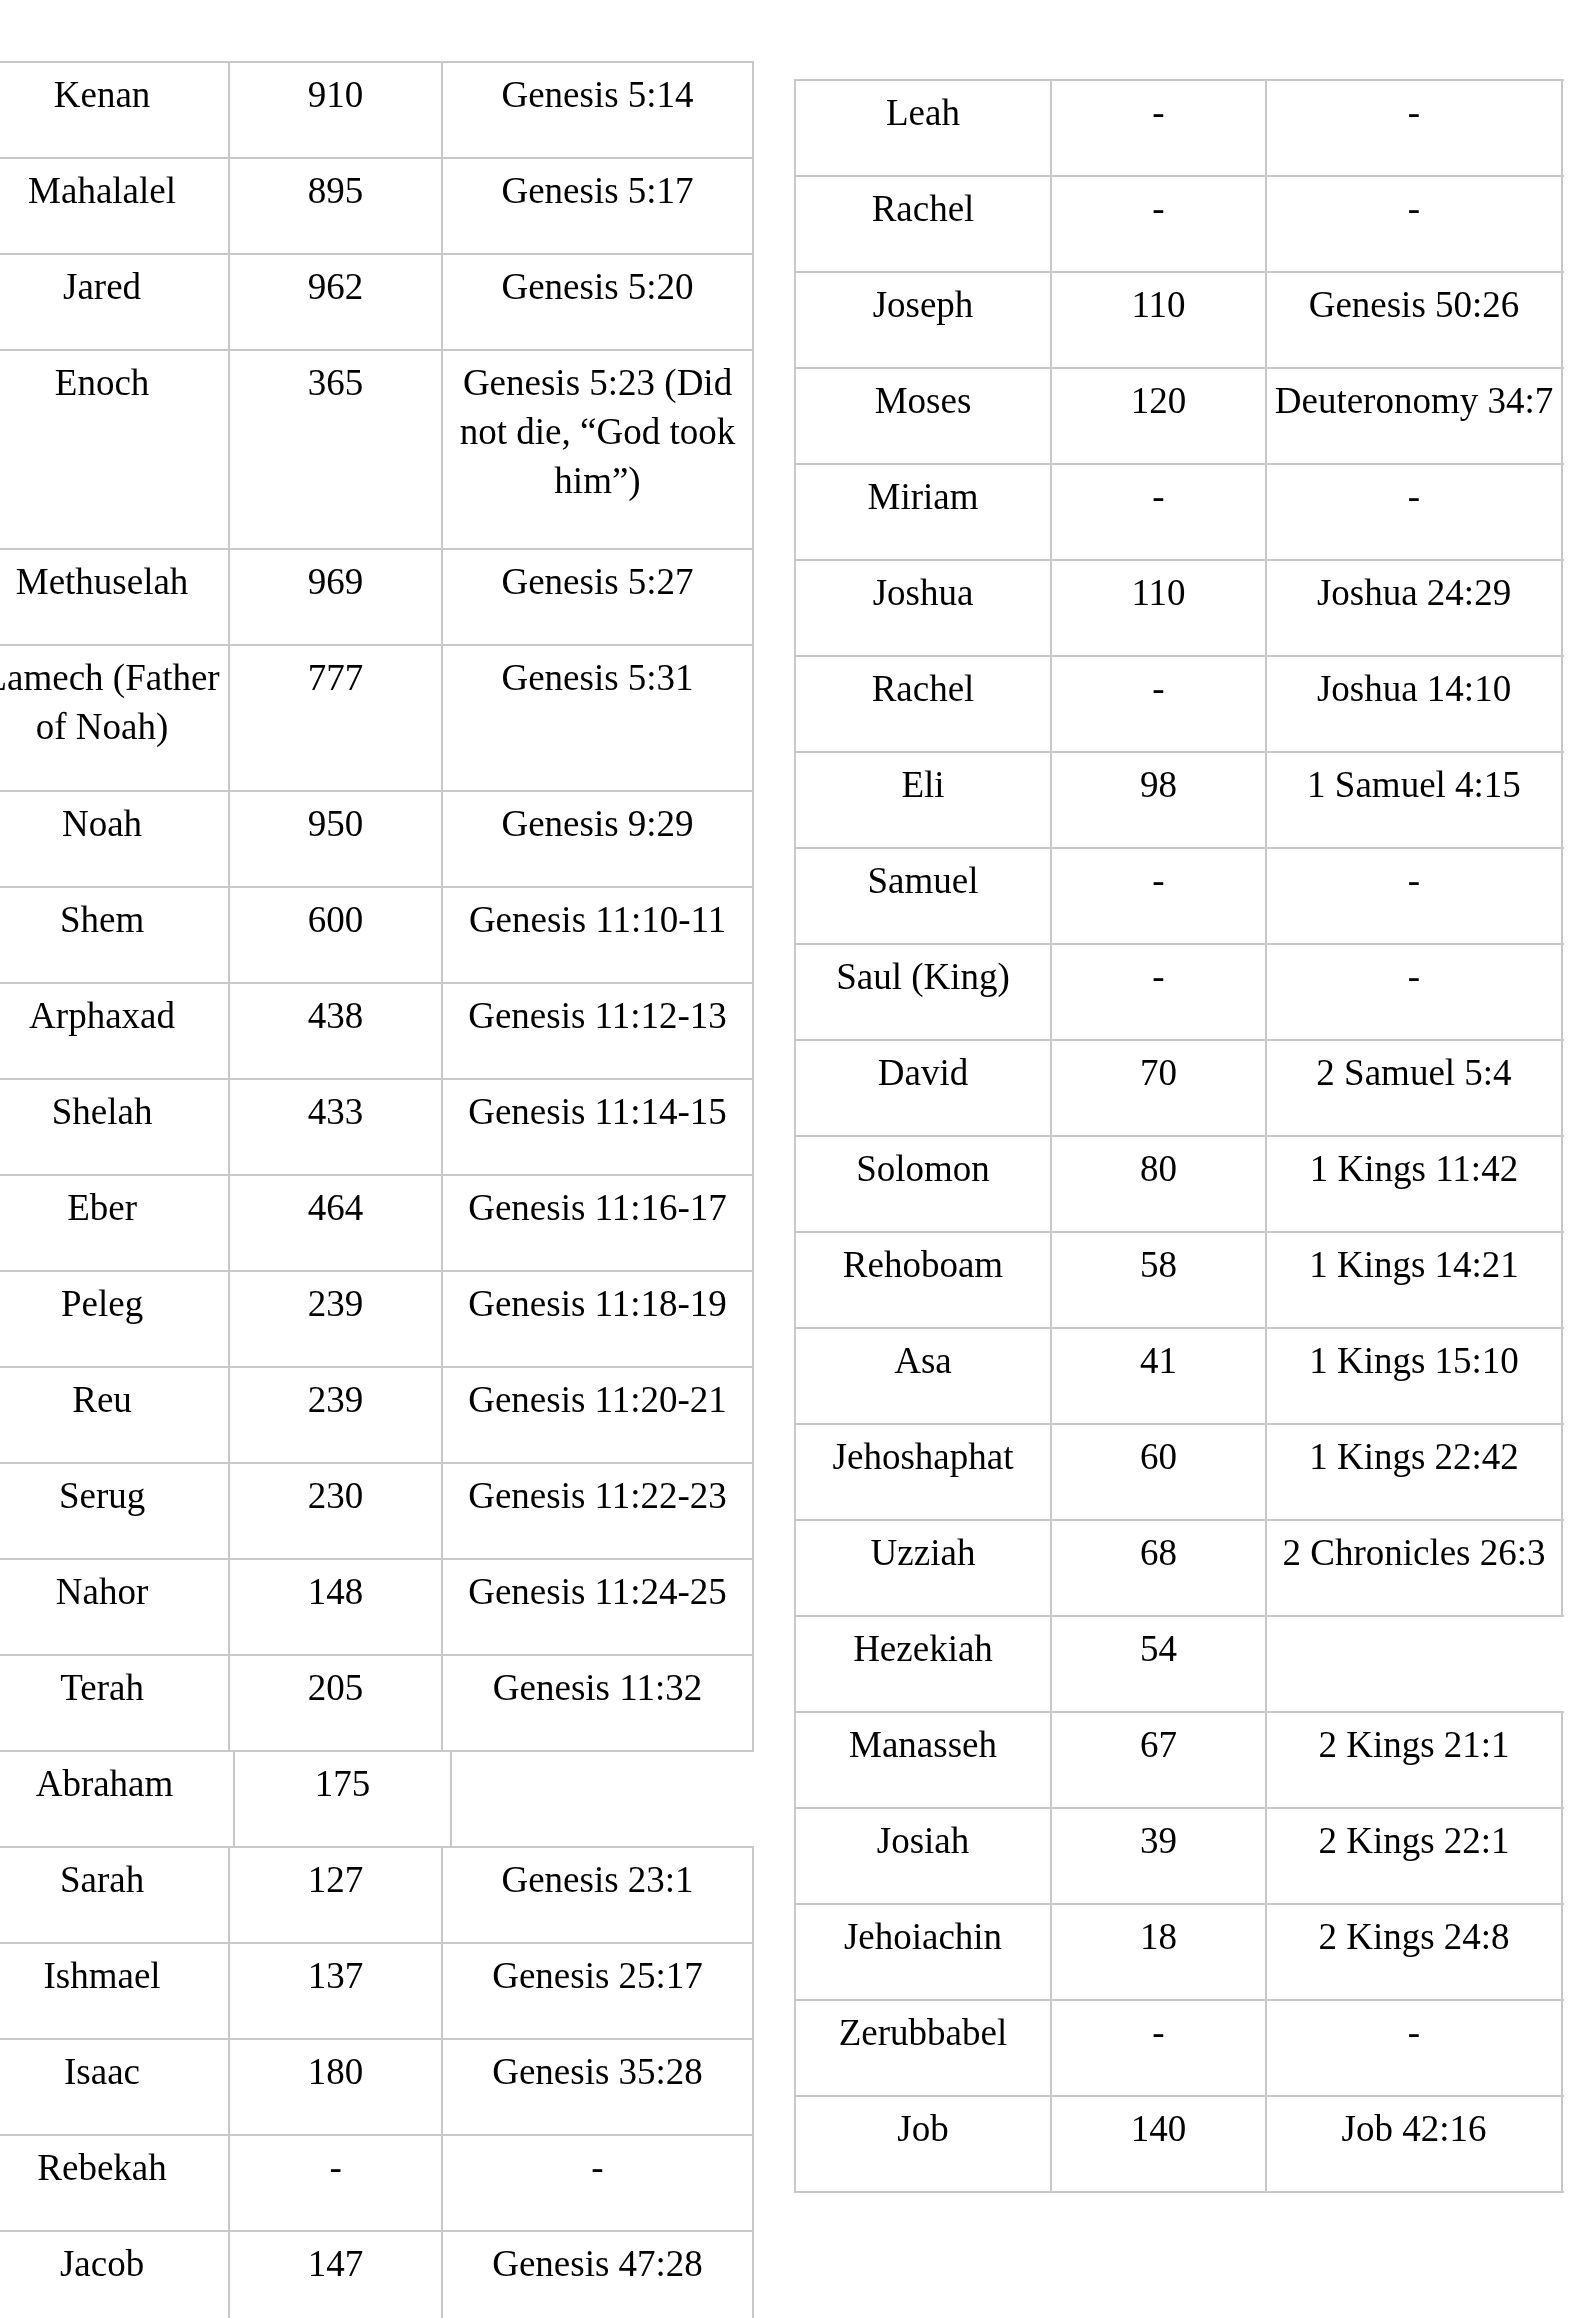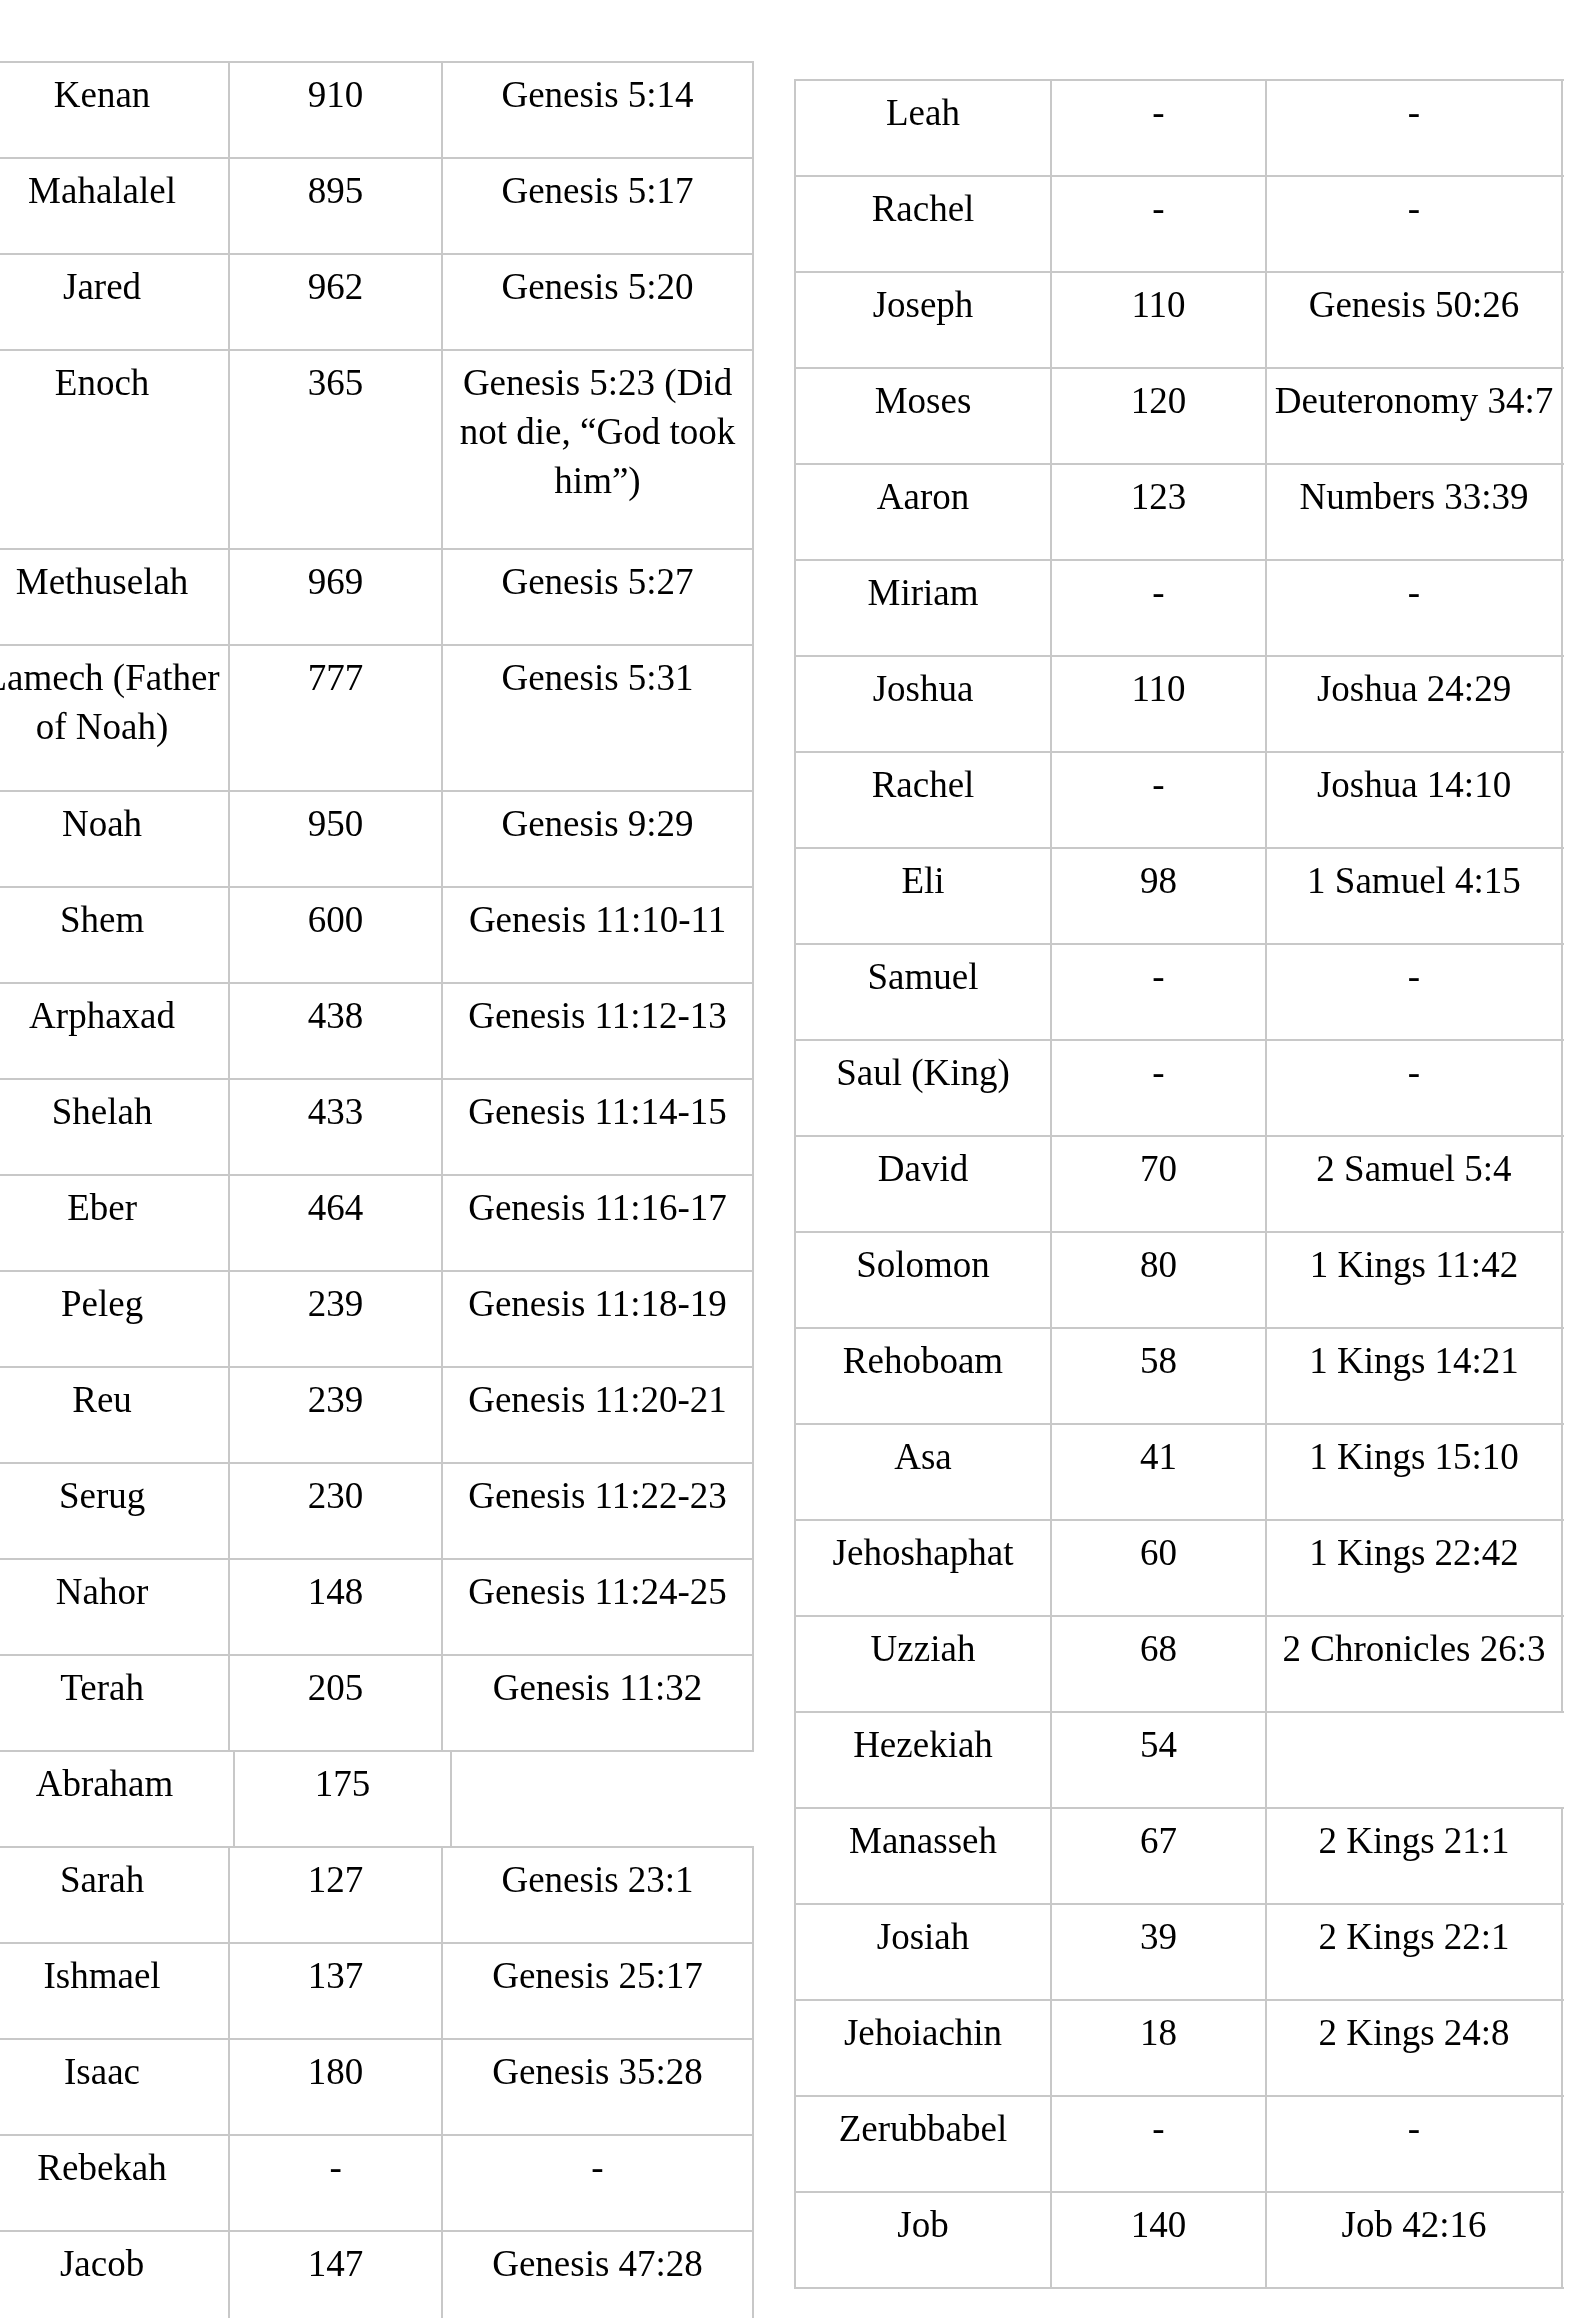--- a/index.html
+++ b/index.html
@@ -202,25 +202,20 @@
     <div class="cell c-age">110</div>
     <div class="cell c-ref">Genesis 50:26</div>
   </div>
 
   <div class="row">
     <div class="cell c-name">Moses</div>
     <div class="cell c-age">120</div>
     <div class="cell c-ref">Deuteronomy 34:7</div>
   </div>
 
-  <div class="row">
-    <div class="cell c-name">Aaron</div>
-    <div class="cell c-age">123</div>
-    <div class="cell c-ref">Numbers 33:39</div>
-  </div>
 
   <div class="row">
     <div class="cell c-name">Miriam</div>
     <div class="cell c-age">-</div>
     <div class="cell c-ref">-</div>
   </div>
 
   <div class="row">
     <div class="cell c-name">Joshua</div>
     <div class="cell c-age">110</div>

